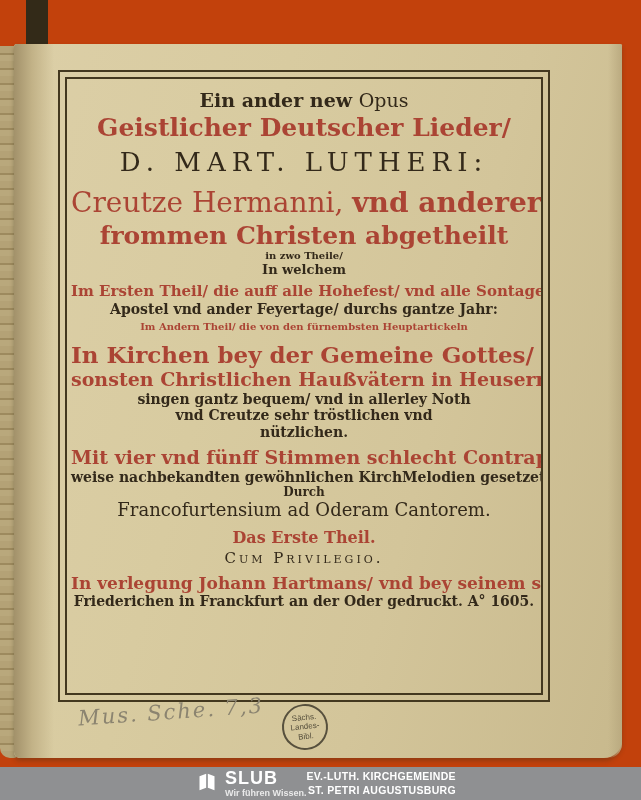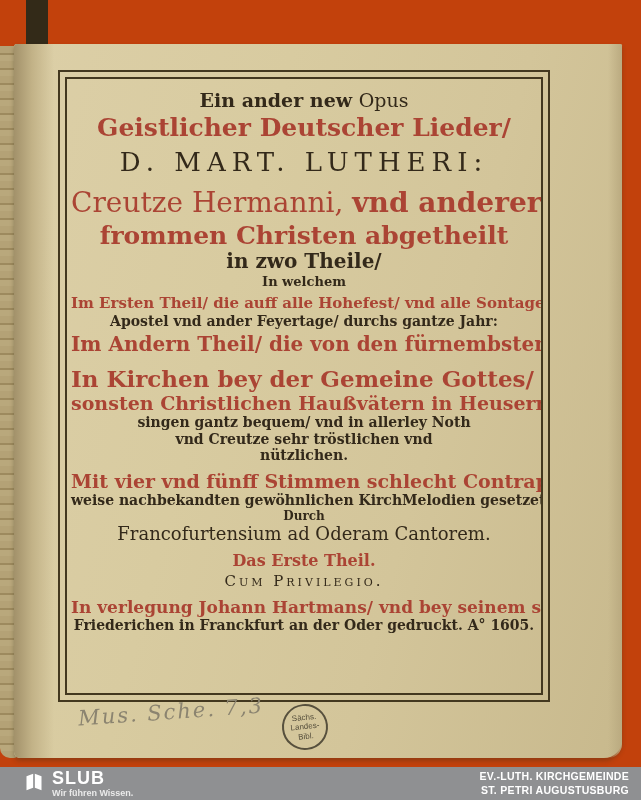--- a/index.html
+++ b/index.html
@@ -33,39 +33,39 @@
 
   .tl { line-height:1.18; white-space:nowrap; font-weight:bold; }
   .red { color:#ab4434; }
   .blk { color:#33291a; }
   .rom { font-weight:normal; }
   .caps { font-weight:normal; letter-spacing:6px; }
   .caps2 { font-weight:normal; letter-spacing:4px; }
   .smallcaps { font-variant:small-caps; letter-spacing:3px; font-weight:normal; }
 
   .s12{font-size:12px}.s13{font-size:13px}.s14{font-size:14px}.s15{font-size:15px}
-  .s16{font-size:20px}.s17{font-size:17px}.s18{font-size:18px}.s19{font-size:19px}
+  .s16{font-size:10px}.s17{font-size:17px}.s18{font-size:18px}.s19{font-size:19px}
   .s20{font-size:16px}.s23{font-size:23px}.s25{font-size:25px}
   .s26{font-size:26px}.s28{font-size:28px}
   .mt2{margin-top:2px}.mt4{margin-top:4px}.mt6{margin-top:6px}.mt8{margin-top:8px}
 
   
   .shelfmark { position:absolute; left:64px; top:656px; font-style:italic;
     font-size:21px; color:#8b8470; letter-spacing:2px; transform:rotate(-4deg);
     font-weight:normal; }
   .stamp { position:absolute; left:268px; top:660px; width:46px; height:46px;
     border:2px solid #57503d; border-radius:50%; color:#57503d;
     font-size:8px; line-height:1.15; display:flex; flex-direction:column;
     align-items:center; justify-content:center; transform:rotate(-6deg);
     font-family:"Liberation Sans", sans-serif; }
 
   
   .footer { position:absolute; left:0; bottom:0; width:641px; height:33px;
     background:#8f9092; color:#fff; font-family:"Liberation Sans", sans-serif;
-    display:flex; align-items:center; justify-content:space-between;
+    display:flex; align-items:center; justify-content:center;
     padding:0 12px 0 24px; }
   .footer-left { display:flex; align-items:flex-start; gap:8px; }
   .logo-icon { margin-top:3px; }
   .logo-texts { display:flex; flex-direction:column; }
   .logo-name { font-size:18px; font-weight:bold; letter-spacing:1px; line-height:1; }
   .logo-tagline { font-size:9px; font-weight:bold; color:#eaeaea; margin-top:1px; }
   .footer-right { text-align:right; font-size:10.5px; font-weight:bold;
     line-height:1.3; letter-spacing:.3px; }
 </style>
 </head>

